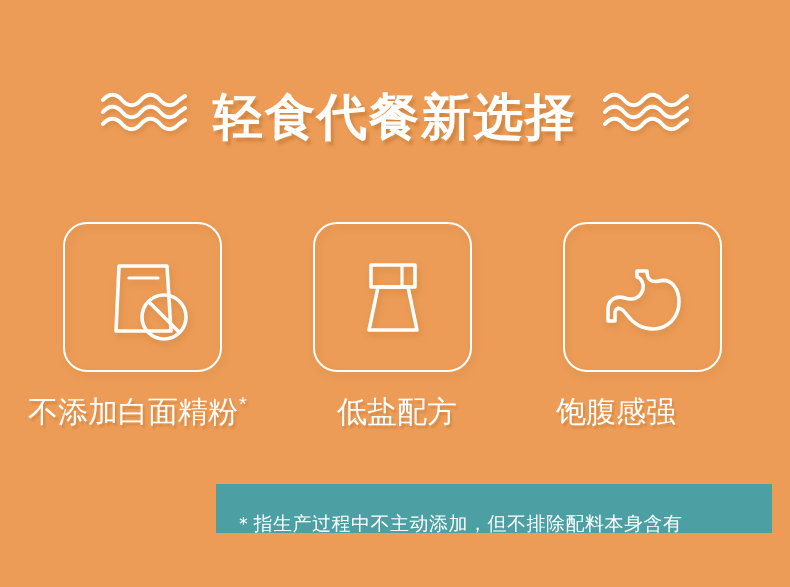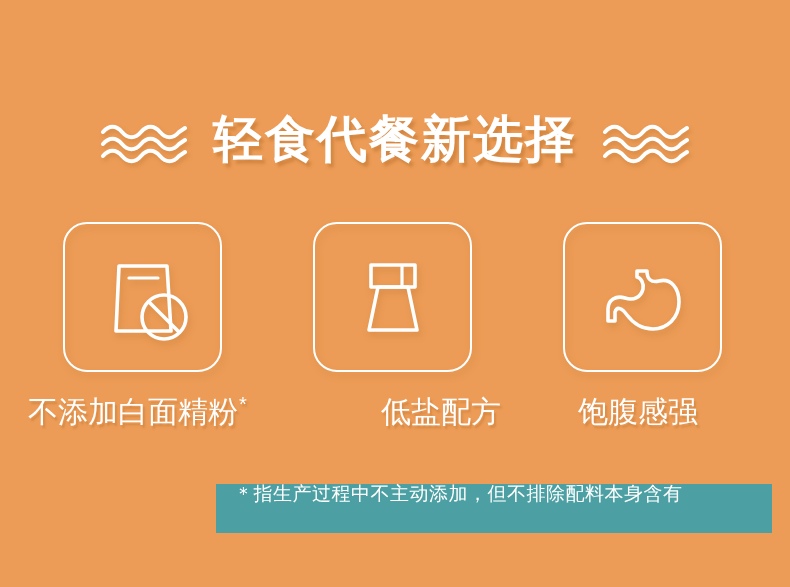--- a/index.html
+++ b/index.html
@@ -22,21 +22,21 @@
   }
 
   
   .headline-row {
     position: absolute;
     top: 92px;
     left: 0;
     width: 790px;
     height: 72px;
     display: flex;
-    align-items: flex-end;
+    align-items: flex-start;
     justify-content: center;
     gap: 26px;
   }
 
   .wave-deco {
     width: 86px;
     height: 40px;
     flex: 0 0 auto;
     display: block;
     filter: drop-shadow(2px 3px 2px rgba(160, 90, 25, 0.28));
@@ -92,40 +92,40 @@
     position: absolute;
     top: 0;
     font-size: 30px;
     font-weight: normal;
     color: #FFFFFF;
     line-height: 44px;
     white-space: nowrap;
     text-shadow: 2px 3px 2px rgba(167, 94, 26, 0.3);
   }
   .feature-label.pos-0 { left: 28px; }
-  .feature-label.pos-1 { left: 337px; margin-left: 44px; }
-  .feature-label.pos-2 { left: 578px; }
+  .feature-label.pos-1 { left: 337px; }
+  .feature-label.pos-2 { left: 556px; }
 
   .label-asterisk {
     font-size: 20px;
     vertical-align: super;
     line-height: 1;
     margin-left: 1px;
   }
 
   
   .footnote-bar {
     position: absolute;
     left: 216px;
     top: 484px;
     width: 556px;
     height: 49px;
     background: #4C9FA2;
     display: flex;
-    align-items: flex-start;
+    align-items: flex-end;
   }
 
   .footnote-text {
     color: #FFFFFF;
     font-size: 19px;
     line-height: 1;
     white-space: nowrap;
     padding-left: 18px;
     letter-spacing: 0.5px;
   }

